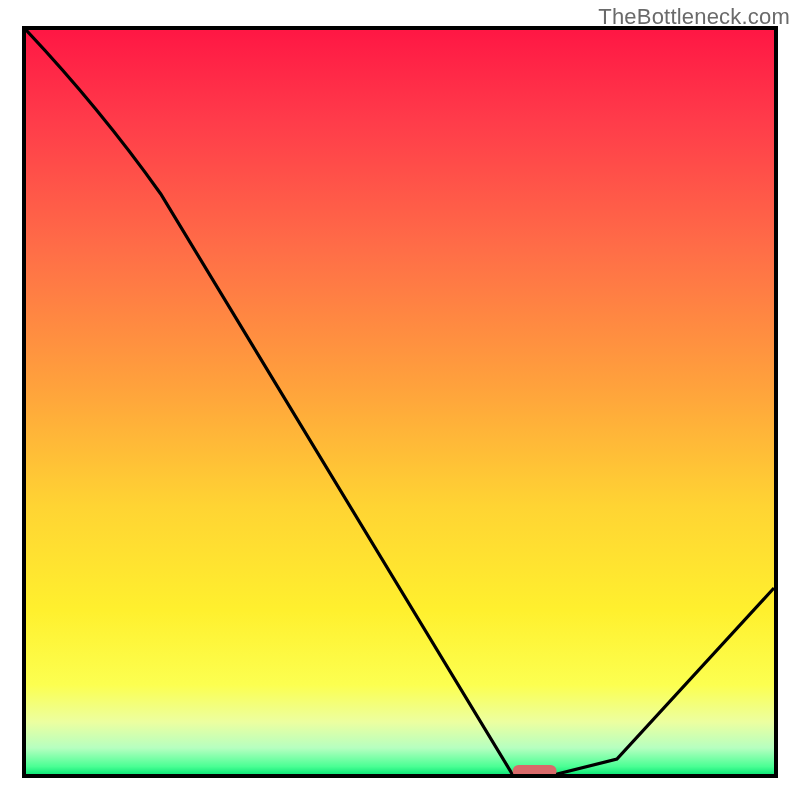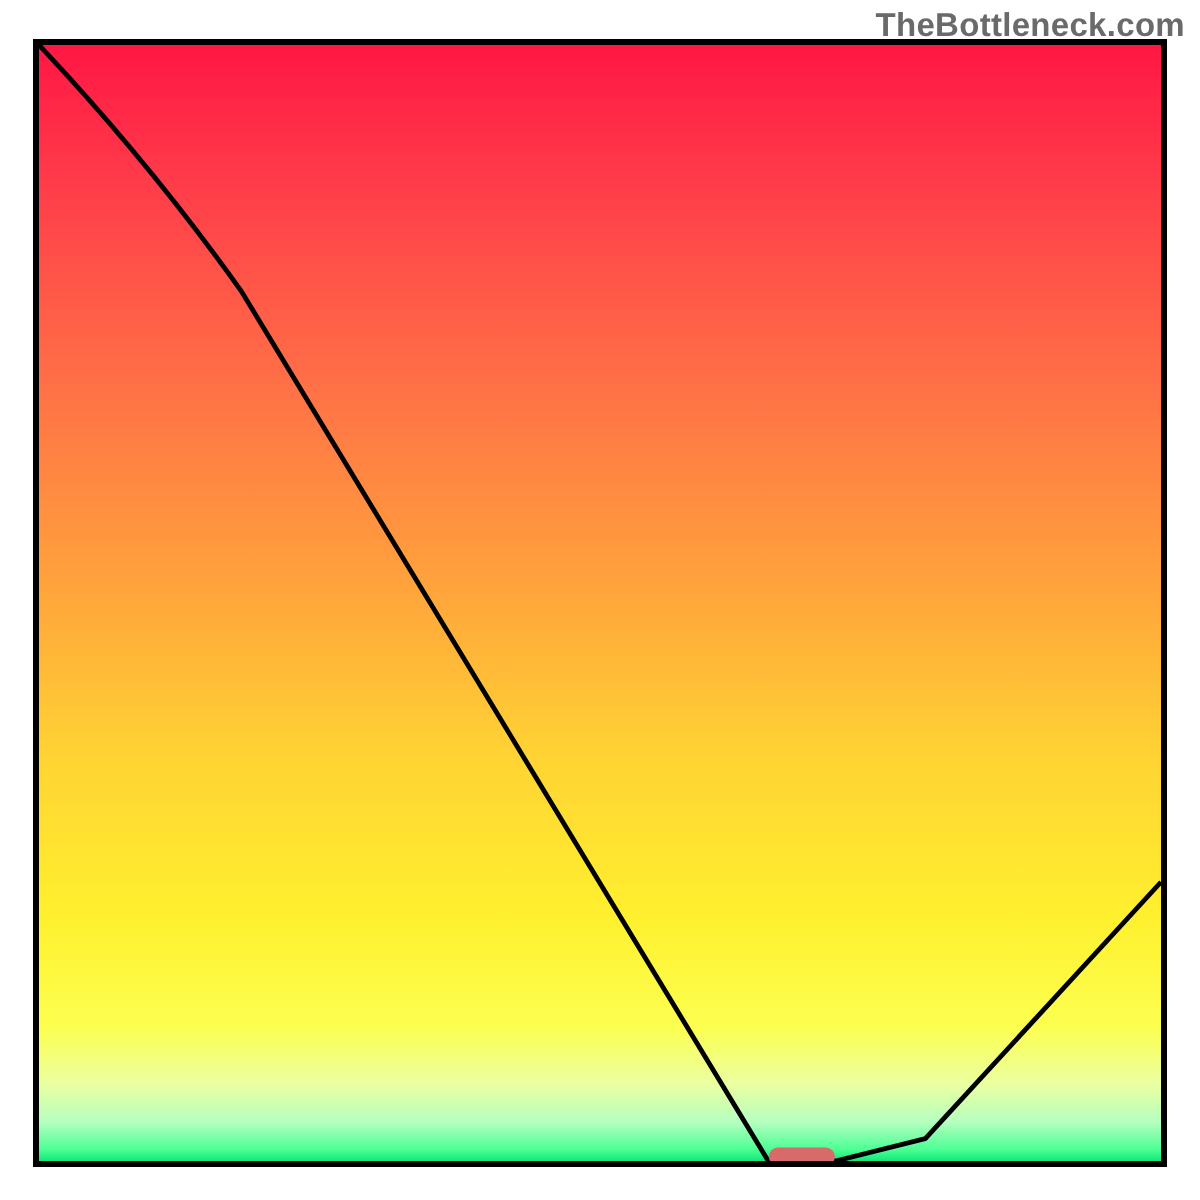--- a/index.html
+++ b/index.html
@@ -9,21 +9,21 @@
     height: 800px;
     background: #ffffff;
     overflow: hidden;
     font-family: Arial, Helvetica, sans-serif;
   }
   .watermark {
     position: absolute;
     top: 4px;
     right: 10px;
     font-size: 22px;
-    font-weight: 700;
+    font-weight: 400;
     color: #6a6a6a;
     letter-spacing: 0.2px;
     z-index: 10;
   }
   .frame {
     position: absolute;
     left: 22px;
     top: 26px;
     width: 756px;
     height: 752px;

